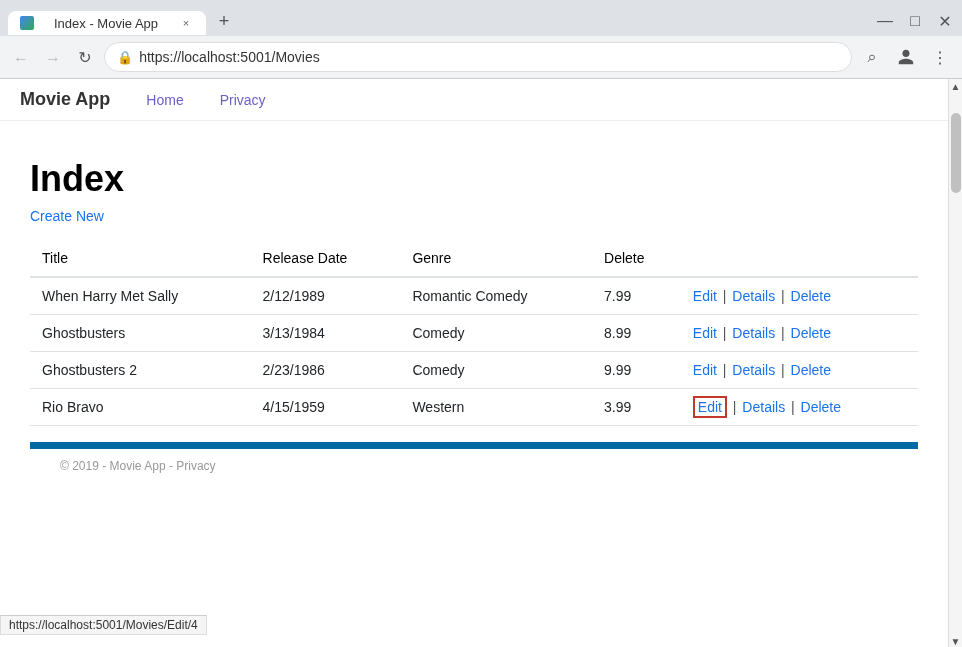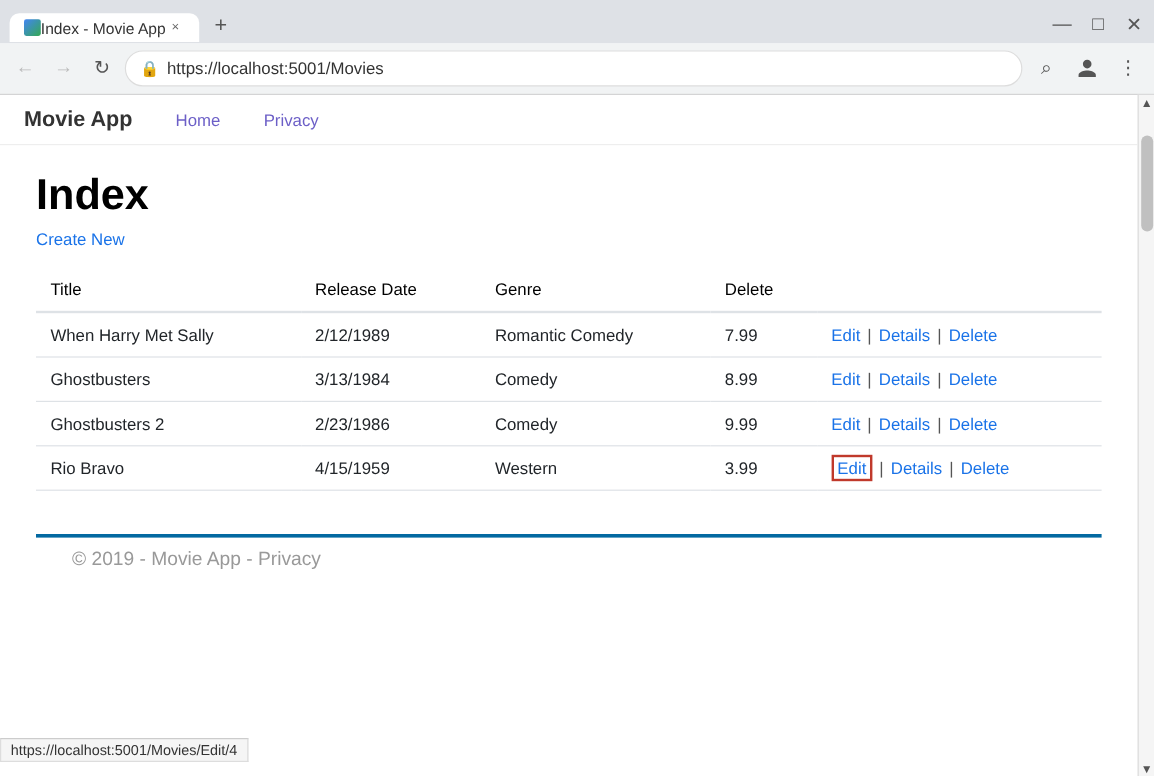--- a/index.html
+++ b/index.html
@@ -23,21 +23,21 @@
       align-items: flex-end;
     }
     .tab {
       display: flex;
       align-items: center;
       background: #fff;
       border-radius: 8px 8px 0 0;
       padding: 6px 12px;
       font-size: 13px;
       color: #333;
-      gap: 0;
+      gap: 20px;
       height: 24px;
     }
     .tab-icon {
       width: 14px; height: 14px;
       background: linear-gradient(135deg, #4285f4, #34a853);
       border-radius: 2px;
       display: inline-block;
     }
     .tab-close {
       width: 16px; height: 16px;
@@ -173,20 +173,21 @@
 
     
     .main-area {
       padding: 20px 30px;
     }
     .page-title {
       font-size: 36px;
       font-weight: bold;
       color: #000;
       margin-bottom: 8px;
+      margin-top: 17px;
     }
     .create-link {
       color: #1a73e8;
       text-decoration: none;
       font-size: 14px;
       display: inline-block;
       margin-bottom: 16px;
     }
 
     
@@ -240,23 +241,23 @@
       font-size: 12px;
       color: #333;
       z-index: 100;
       border-top: 1px solid #ccc;
     }
 
     
     .footer {
       padding: 10px 30px;
       color: #999;
-      font-size: 16px;
-      border-top: 3px solid #0369a1;
-      margin-top: 36px;
+      font-size: 12px;
+      border-top: 7px solid #0369a1;
+      margin-top: 16px;
     }
   </style>
 </head>
 <body>
 
 <div class="browser-chrome">
 
   <div class="title-bar">
     <div class="tab-area">
       <div class="tab">

